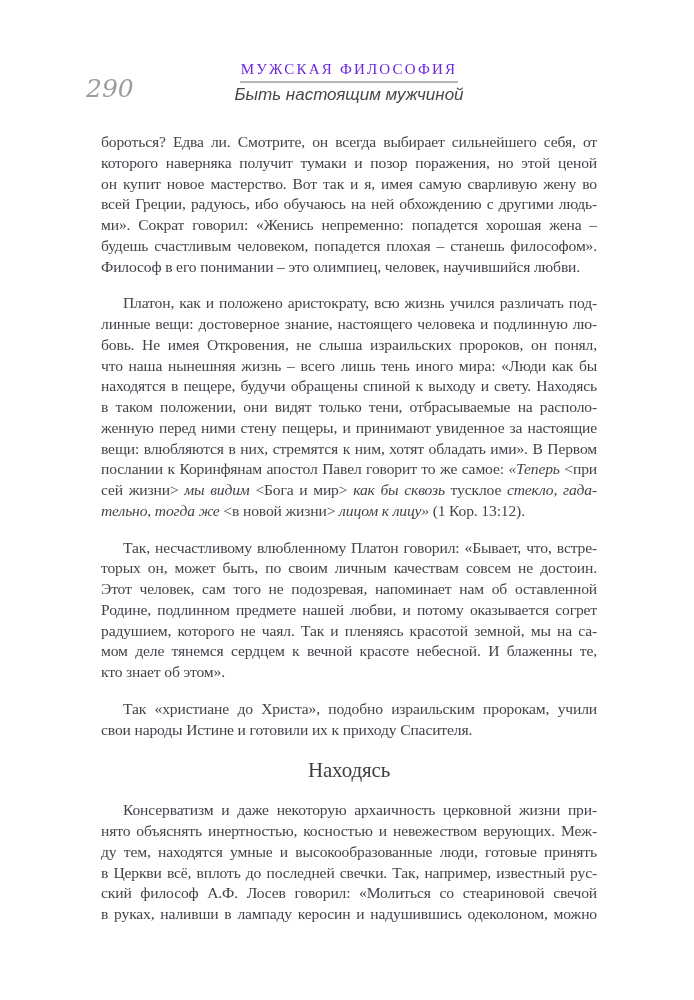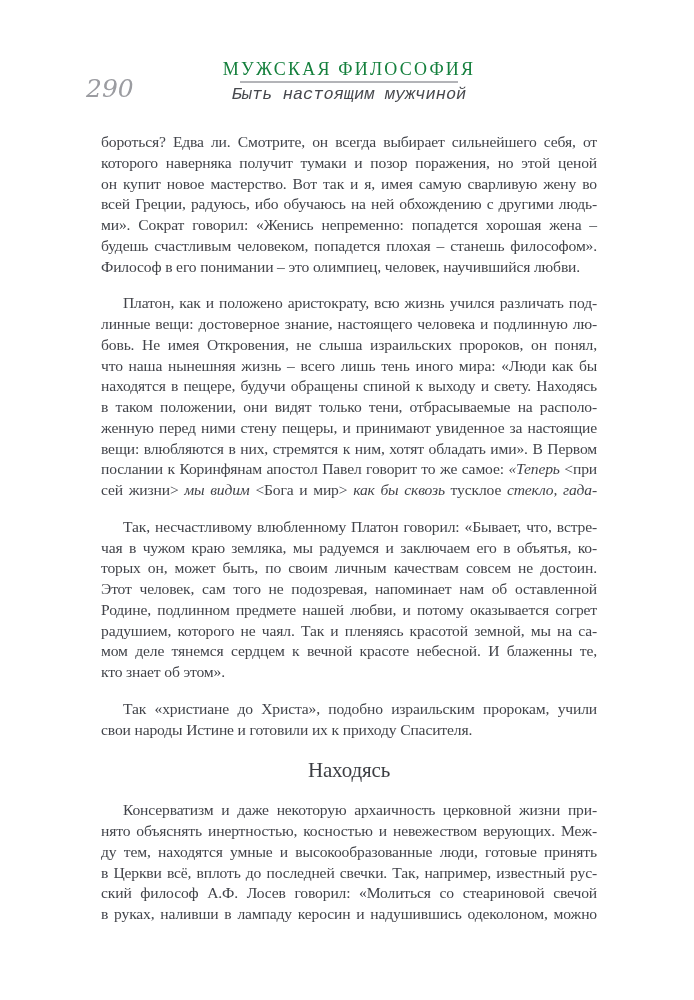--- a/index.html
+++ b/index.html
@@ -25,33 +25,33 @@
   }
   .header-center {
     position: absolute;
     left: 83px;
     top: 61px;
     width: 532px;
     text-align: center;
   }
   .series-title {
     font-family: "Liberation Serif", serif;
-    font-size: 18px;
+    font-size: 15px;
     line-height: 17px;
     letter-spacing: 2.2px;
-    color: #15803d;
+    color: #6d28d9;
   }
   .header-rule {
     width: 218px;
     height: 2px;
     margin: 3px auto 1px auto;
     background: #b3b4b8;
   }
   .book-subtitle {
-    font-family: Liberation Mono, monospace;
+    font-family: Liberation Sans, sans-serif;
     font-style: italic;
     font-size: 17px;
     line-height: 22px;
     color: #46484d;
   }
   
   .page-body {
     position: absolute;
     left: 85px;
     top: 116px;
@@ -106,24 +106,24 @@
         <div class="line indent"><span>Платон, как и положено аристократу, всю жизнь учился различать под-</span></div>
         <div class="line"><span>линные вещи: достоверное знание, настоящего человека и подлинную лю-</span></div>
         <div class="line"><span>бовь. Не имея Откровения, не слыша израильских пророков, он понял,</span></div>
         <div class="line"><span>что наша нынешняя жизнь – всего лишь тень иного мира: «Люди как бы</span></div>
         <div class="line"><span>находятся в пещере, будучи обращены спиной к выходу и свету. Находясь</span></div>
         <div class="line"><span>в таком положении, они видят только тени, отбрасываемые на располо-</span></div>
         <div class="line"><span>женную перед ними стену пещеры, и принимают увиденное за настоящие</span></div>
         <div class="line"><span>вещи: влюбляются в них, стремятся к ним, хотят обладать ими». В Первом</span></div>
         <div class="line"><span>послании к Коринфянам апостол Павел говорит то же самое: </span><span class="it">«Теперь</span><span> &lt;при</span></div>
         <div class="line"><span>сей жизни&gt; </span><span class="it">мы видим</span><span> &lt;Бога и мир&gt; </span><span class="it">как бы сквозь</span><span> тусклое </span><span class="it">стекло, гада-</span></div>
+        <div class="line last"><span class="it">тельно, тогда же</span><span> &lt;в новой жизни&gt; </span><span class="it">лицом к лицу»</span><span> (1 Кор. 13:12).</span></div>
       </div>
       <div class="paragraph">
         <div class="line indent"><span>Так, несчастливому влюбленному Платон говорил: «Бывает, что, встре-</span></div>
-        <div class="line"><span>чая в чужом краю земляка, мы радуемся и заключаем его в объятья, ко-</span></div>
         <div class="line"><span>торых он, может быть, по своим личным качествам совсем не достоин.</span></div>
         <div class="line"><span>Этот человек, сам того не подозревая, напоминает нам об оставленной</span></div>
         <div class="line"><span>Родине, подлинном предмете нашей любви, и потому оказывается согрет</span></div>
         <div class="line"><span>радушием, которого не чаял. Так и пленяясь красотой земной, мы на са-</span></div>
         <div class="line"><span>мом деле тянемся сердцем к вечной красоте небесной. И блаженны те,</span></div>
         <div class="line last"><span>кто знает об этом».</span></div>
       </div>
       <div class="paragraph">
         <div class="line indent"><span>Так «христиане до Христа», подобно израильским пророкам, учили</span></div>
         <div class="line last"><span>свои народы Истине и готовили их к приходу Спасителя.</span></div>

